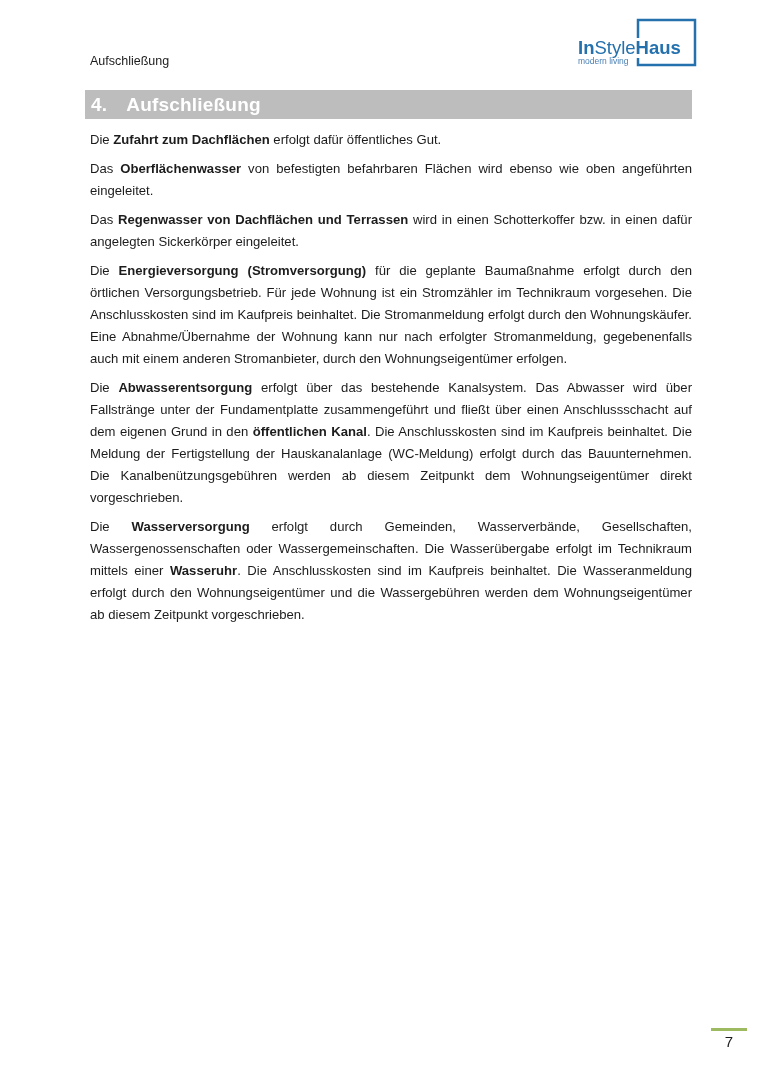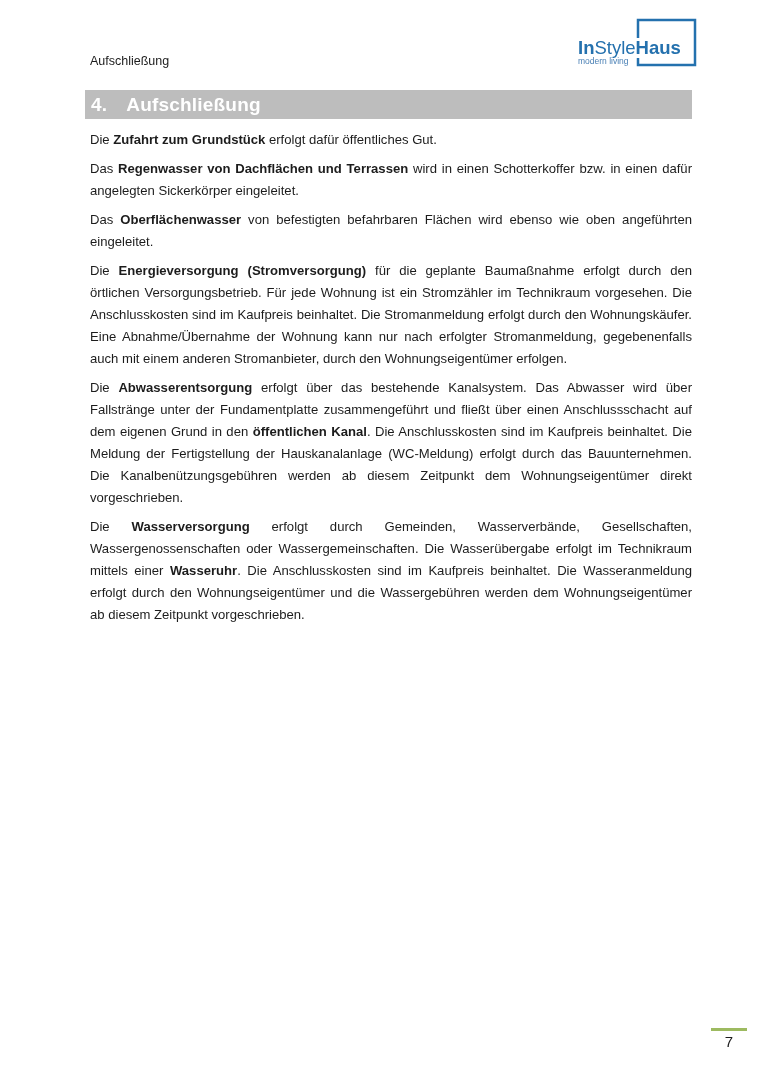--- a/index.html
+++ b/index.html
@@ -95,23 +95,23 @@
     </text>
     <text x="2" y="51.5" font-size="8.5" fill="#4a80b5" font-family="Liberation Sans, sans-serif">modern living</text>
   </svg>
 
   <div class="section-bar" style="background: rgb(189, 189, 189); color: rgb(255, 255, 255);">
     <span class="section-number">4.</span>
     <span class="section-title">Aufschließung</span>
   </div>
 
   <div class="content">
-      <p><span>Die </span><span class="b">Zufahrt zum Grundstück</span><span> erfolgt dafür öffentliches Gut.</span></p>
+      <p><span>Die </span><span class="b">Zufahrt zum Dachflächen</span><span> erfolgt dafür öffentliches Gut.</span></p>
+      <p><span>Das </span><span class="b">Oberflächenwasser</span><span> von befestigten befahrbaren Flächen wird ebenso wie oben angeführten eingeleitet.</span></p>
       <p><span>Das </span><span class="b">Regenwasser von Dachflächen und Terrassen</span><span> wird in einen Schotterkoffer bzw. in einen dafür angelegten Sickerkörper eingeleitet.</span></p>
-      <p><span>Das </span><span class="b">Oberflächenwasser</span><span> von befestigten befahrbaren Flächen wird ebenso wie oben angeführten eingeleitet.</span></p>
       <p><span>Die </span><span class="b">Energieversorgung (Stromversorgung)</span><span> für die geplante Baumaßnahme erfolgt durch den örtlichen Versorgungsbetrieb. Für jede Wohnung ist ein Stromzähler im Technikraum vorgesehen. Die Anschlusskosten sind im Kaufpreis beinhaltet. Die Stromanmeldung erfolgt durch den Wohnungskäufer. Eine Abnahme/Übernahme der Wohnung kann nur nach erfolgter Stromanmeldung, gegebenenfalls auch mit einem anderen Stromanbieter, durch den Wohnungseigentümer erfolgen.</span></p>
       <p><span>Die </span><span class="b">Abwasserentsorgung</span><span> erfolgt über das bestehende Kanalsystem. Das Abwasser wird über Fallstränge unter der Fundamentplatte zusammengeführt und fließt über einen Anschlussschacht auf dem eigenen Grund in den </span><span class="b">öffentlichen Kanal</span><span>. Die Anschlusskosten sind im Kaufpreis beinhaltet. Die Meldung der Fertigstellung der Hauskanalanlage (WC-Meldung) erfolgt durch das Bauunternehmen. Die Kanalbenützungsgebühren werden ab diesem Zeitpunkt dem Wohnungseigentümer direkt vorgeschrieben.</span></p>
       <p><span>Die </span><span class="b">Wasserversorgung</span><span> erfolgt durch Gemeinden, Wasserverbände, Gesellschaften, Wassergenossenschaften oder Wassergemeinschaften. Die Wasserübergabe erfolgt im Technikraum mittels einer </span><span class="b">Wasseruhr</span><span>. Die Anschlusskosten sind im Kaufpreis beinhaltet. Die Wasseranmeldung erfolgt durch den Wohnungseigentümer und die Wassergebühren werden dem Wohnungseigentümer ab diesem Zeitpunkt vorgeschrieben.</span></p>
     </div>
 
   <div class="footer-rule" style="background: rgb(157, 186, 96);"></div>
   <div class="footer-page-number">7</div>
 
 </div>
 

